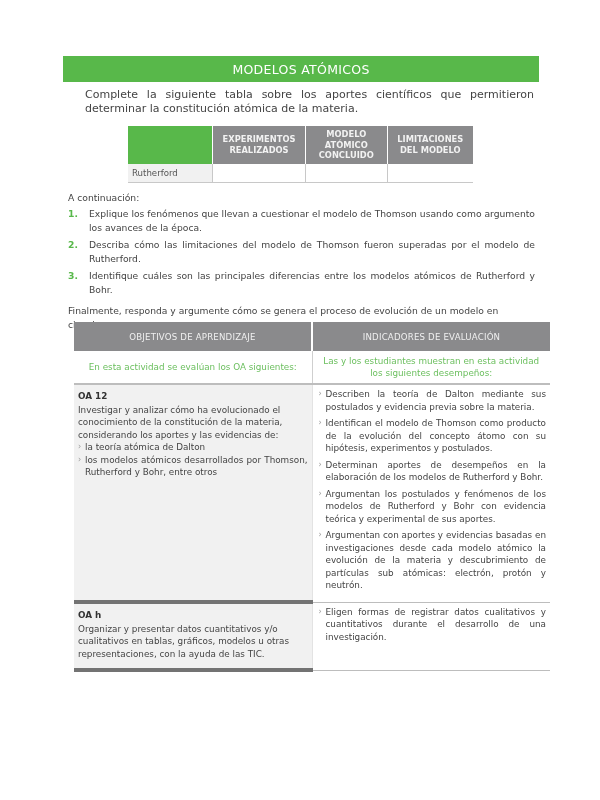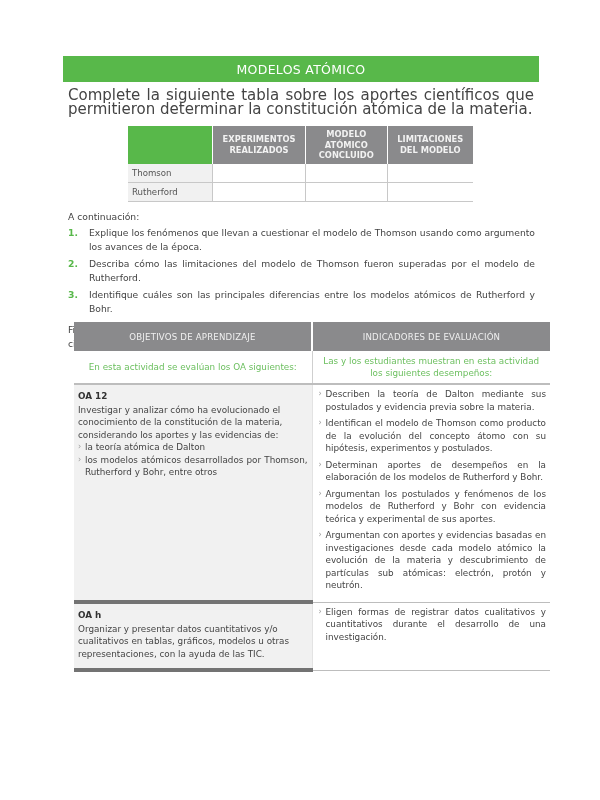--- a/index.html
+++ b/index.html
@@ -1,21 +1,21 @@
 <!DOCTYPE html>
 <html><head>
 <meta charset="utf-8">
 <style>
   html, body { margin:0; padding:0; background:#ffffff; }
   body { width:600px; height:800px; position:relative; overflow:hidden;
          font-family:"DejaVu Sans", sans-serif; color:#3a3a3a; }
   .page { position:absolute; left:63px; top:56px; width:476px; }
   .title-bar { background:#58b84a; color:#ffffff; text-align:center; height:26px; line-height:27px;
                font-size:12.5px; letter-spacing:0.3px; }
-  .intro { font-size:15px; line-height:14px; margin:6px 5px 0 5px; text-align:justify; color:#444; }
+  .intro { font-size:11px; line-height:14px; margin:6px 5px 0 22px; text-align:justify; color:#444; }
   .mtable { margin:10px 0 0 65px; width:345px; border-collapse:collapse; font-size:8.6px; }
   .mtable th { background:#8a8a8c; color:#f2f2f2; font-weight:bold; font-size:8.3px; line-height:10.5px;
                padding:3px 2px; text-align:center; border-left:1px solid #ffffff; }
   .mtable th.corner { background:#58b84a; width:80px; border-left:none; }
   .mtable td { height:18px; border-bottom:1px solid #c8c8c8; border-left:1px solid #c8c8c8; padding:0; }
   .mtable td.rowlabel { background:#f1f1f1; border-left:none; padding-left:4px; color:#555; }
   .section { font-size:9.2px; line-height:14px; margin:8px 5px 0 5px; color:#444; }
   ol.tasks { list-style:none; margin:2px 0 0 0; padding:0; }
   ol.tasks li { display:flex; font-size:9.2px; line-height:14px; margin-bottom:3px; color:#444; }
   ol.tasks li .num { color:#58b84a; width:21px; flex:none; padding-left:5px; font-weight:bold; }
@@ -35,39 +35,33 @@
   .oa-code { font-weight:bold; color:#333; margin-bottom:1px; }
   .bul { display:flex; }
   .bul .mk { color:#999; width:7px; flex:none; font-size:8px; }
   .bul .t { flex:1; text-align:justify; }
   .right .bul { margin-bottom:4px; }
 </style>
 </head>
 <body>
 
 <div class="page">
-  <div class="title-bar">MODELOS ATÓMICO</div>
+  <div class="title-bar">MODELOS ATÓMICOS</div>
   <p class="intro">Complete la siguiente tabla sobre los aportes científicos que permitieron determinar la constitución atómica de la materia.</p>
 
   <table class="mtable">
     <thead>
       <tr>
         <th class="corner"></th>
         <th>EXPERIMENTOS REALIZADOS</th>
         <th>MODELO ATÓMICO CONCLUIDO</th>
         <th>LIMITACIONES DEL MODELO</th>
       </tr>
     </thead>
     <tbody>
-      <tr>
-        <td class="rowlabel">Thomson</td>
-        <td></td>
-        <td></td>
-        <td></td>
-      </tr>
       <tr>
         <td class="rowlabel">Rutherford</td>
         <td></td>
         <td></td>
         <td></td>
       </tr>
     </tbody>
   </table>
 
   <div class="section">A continuación:</div>

